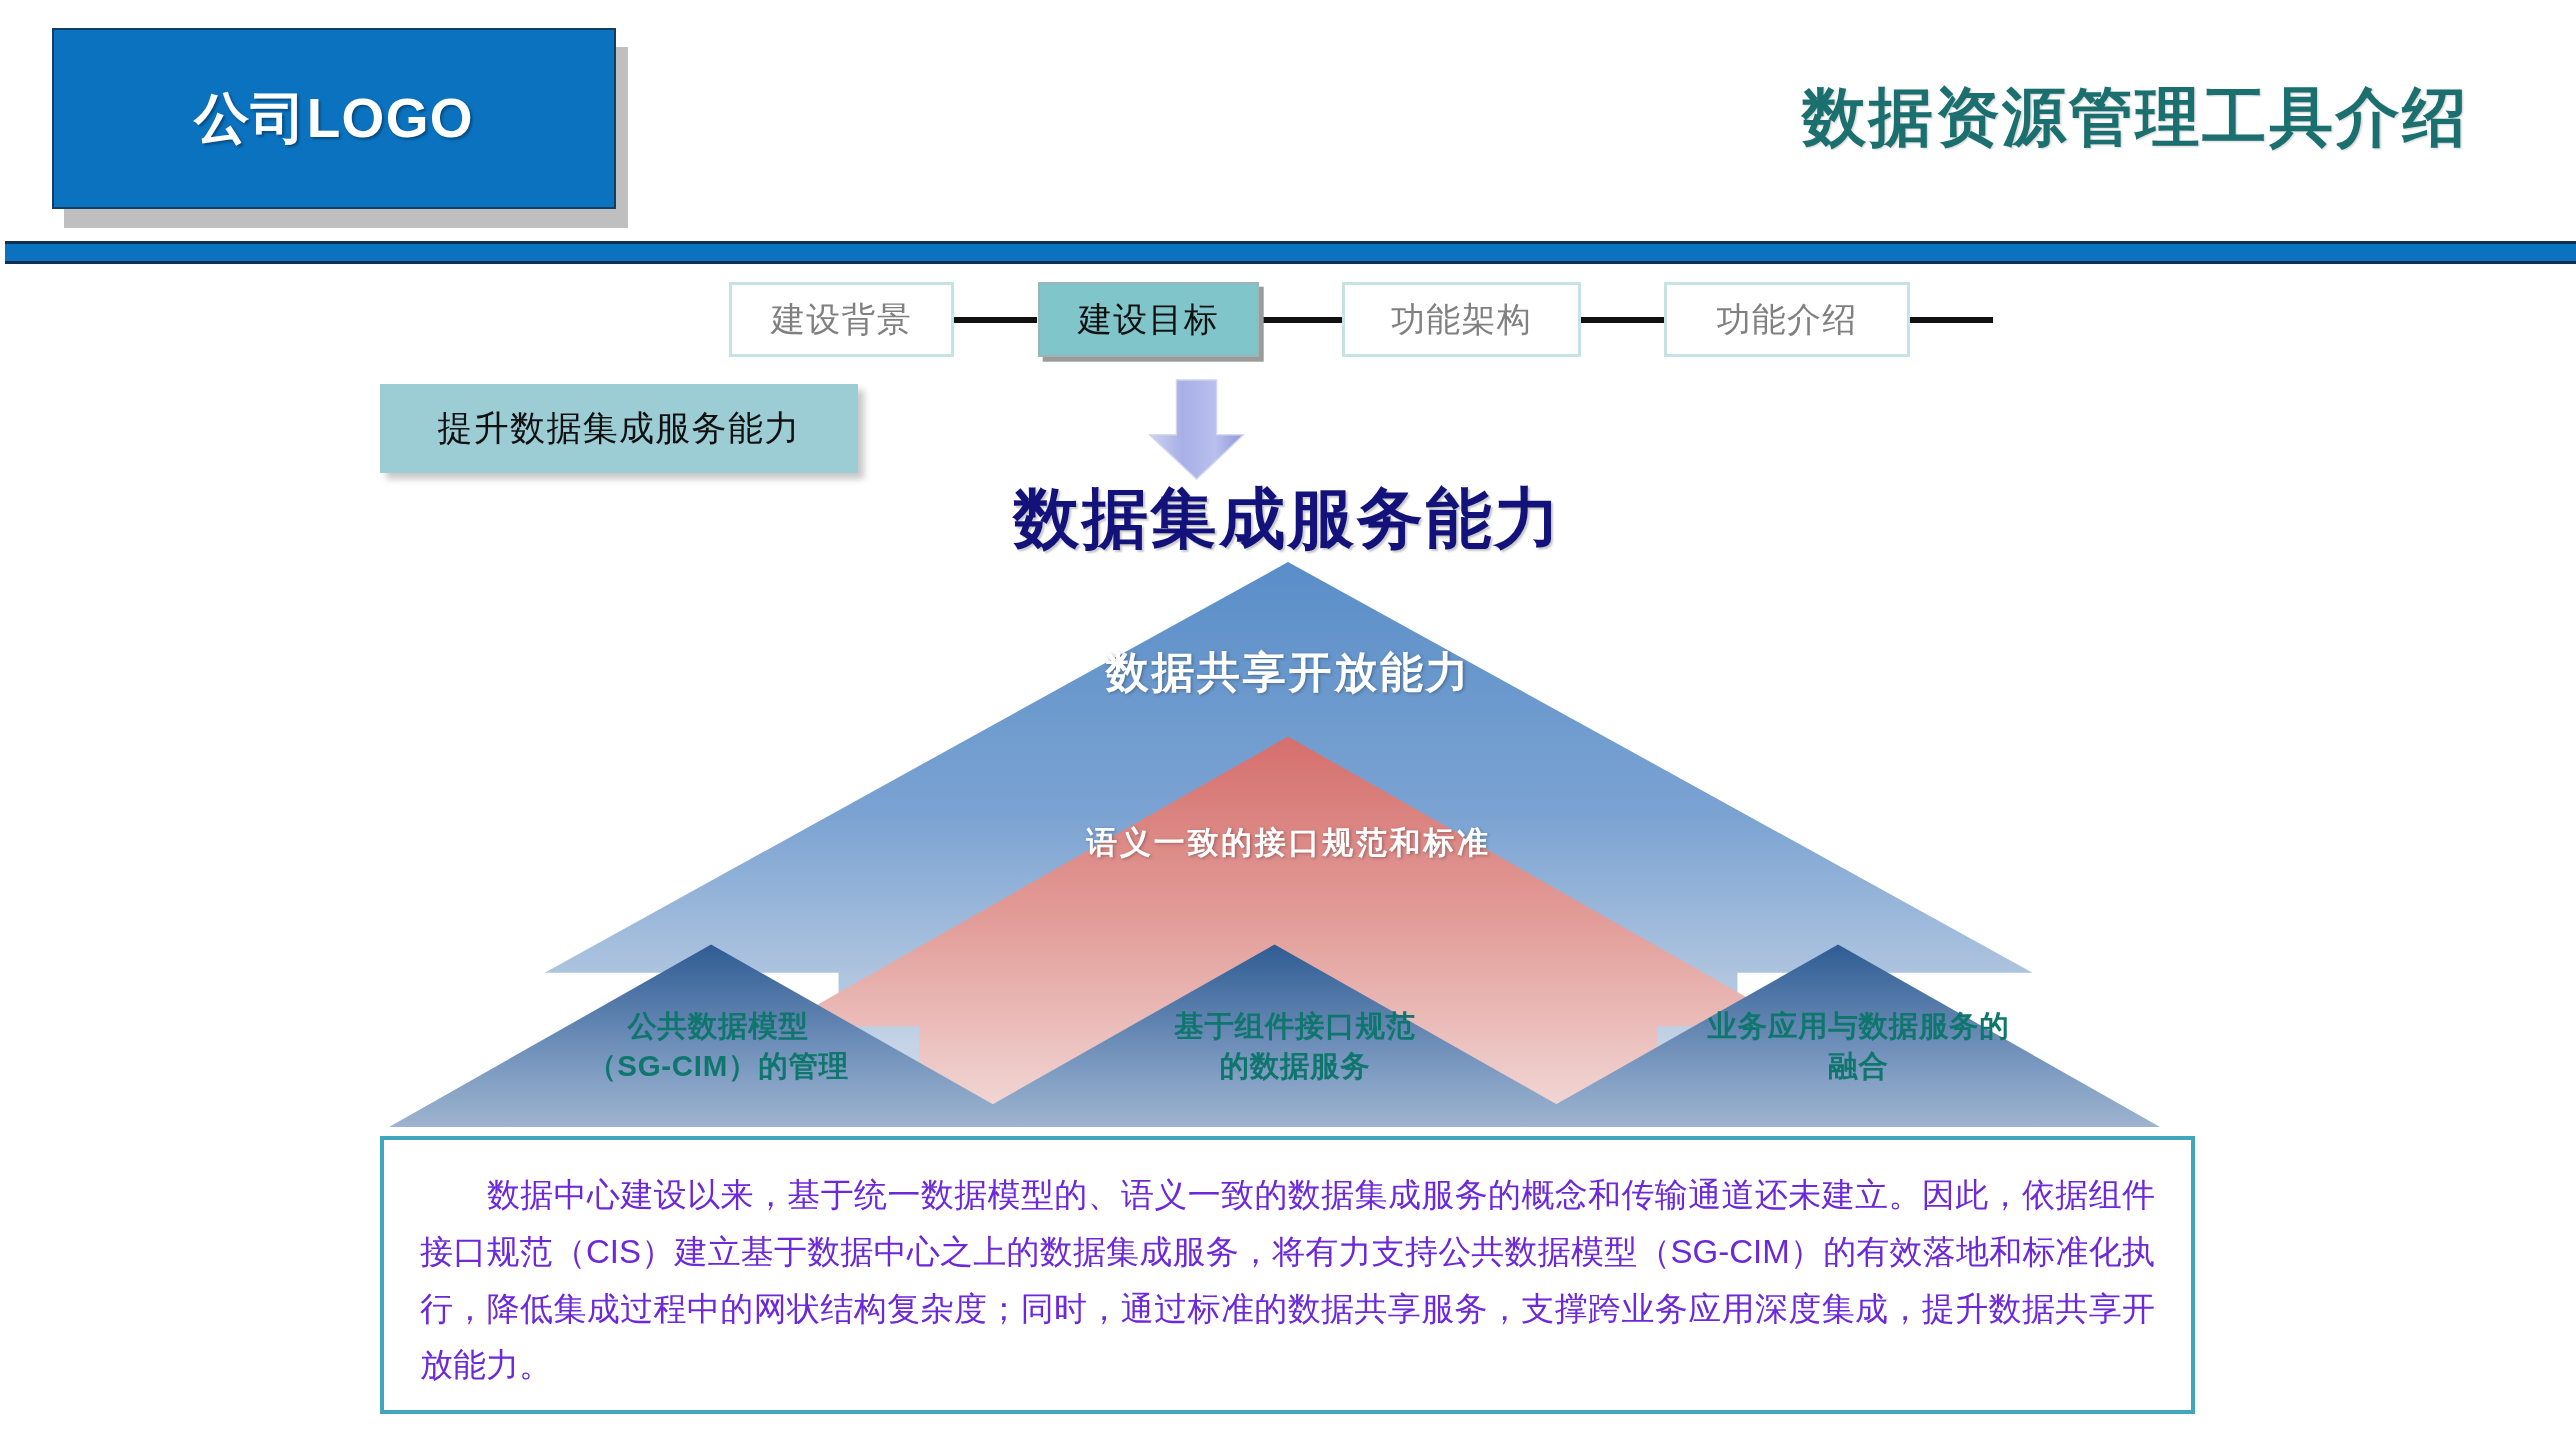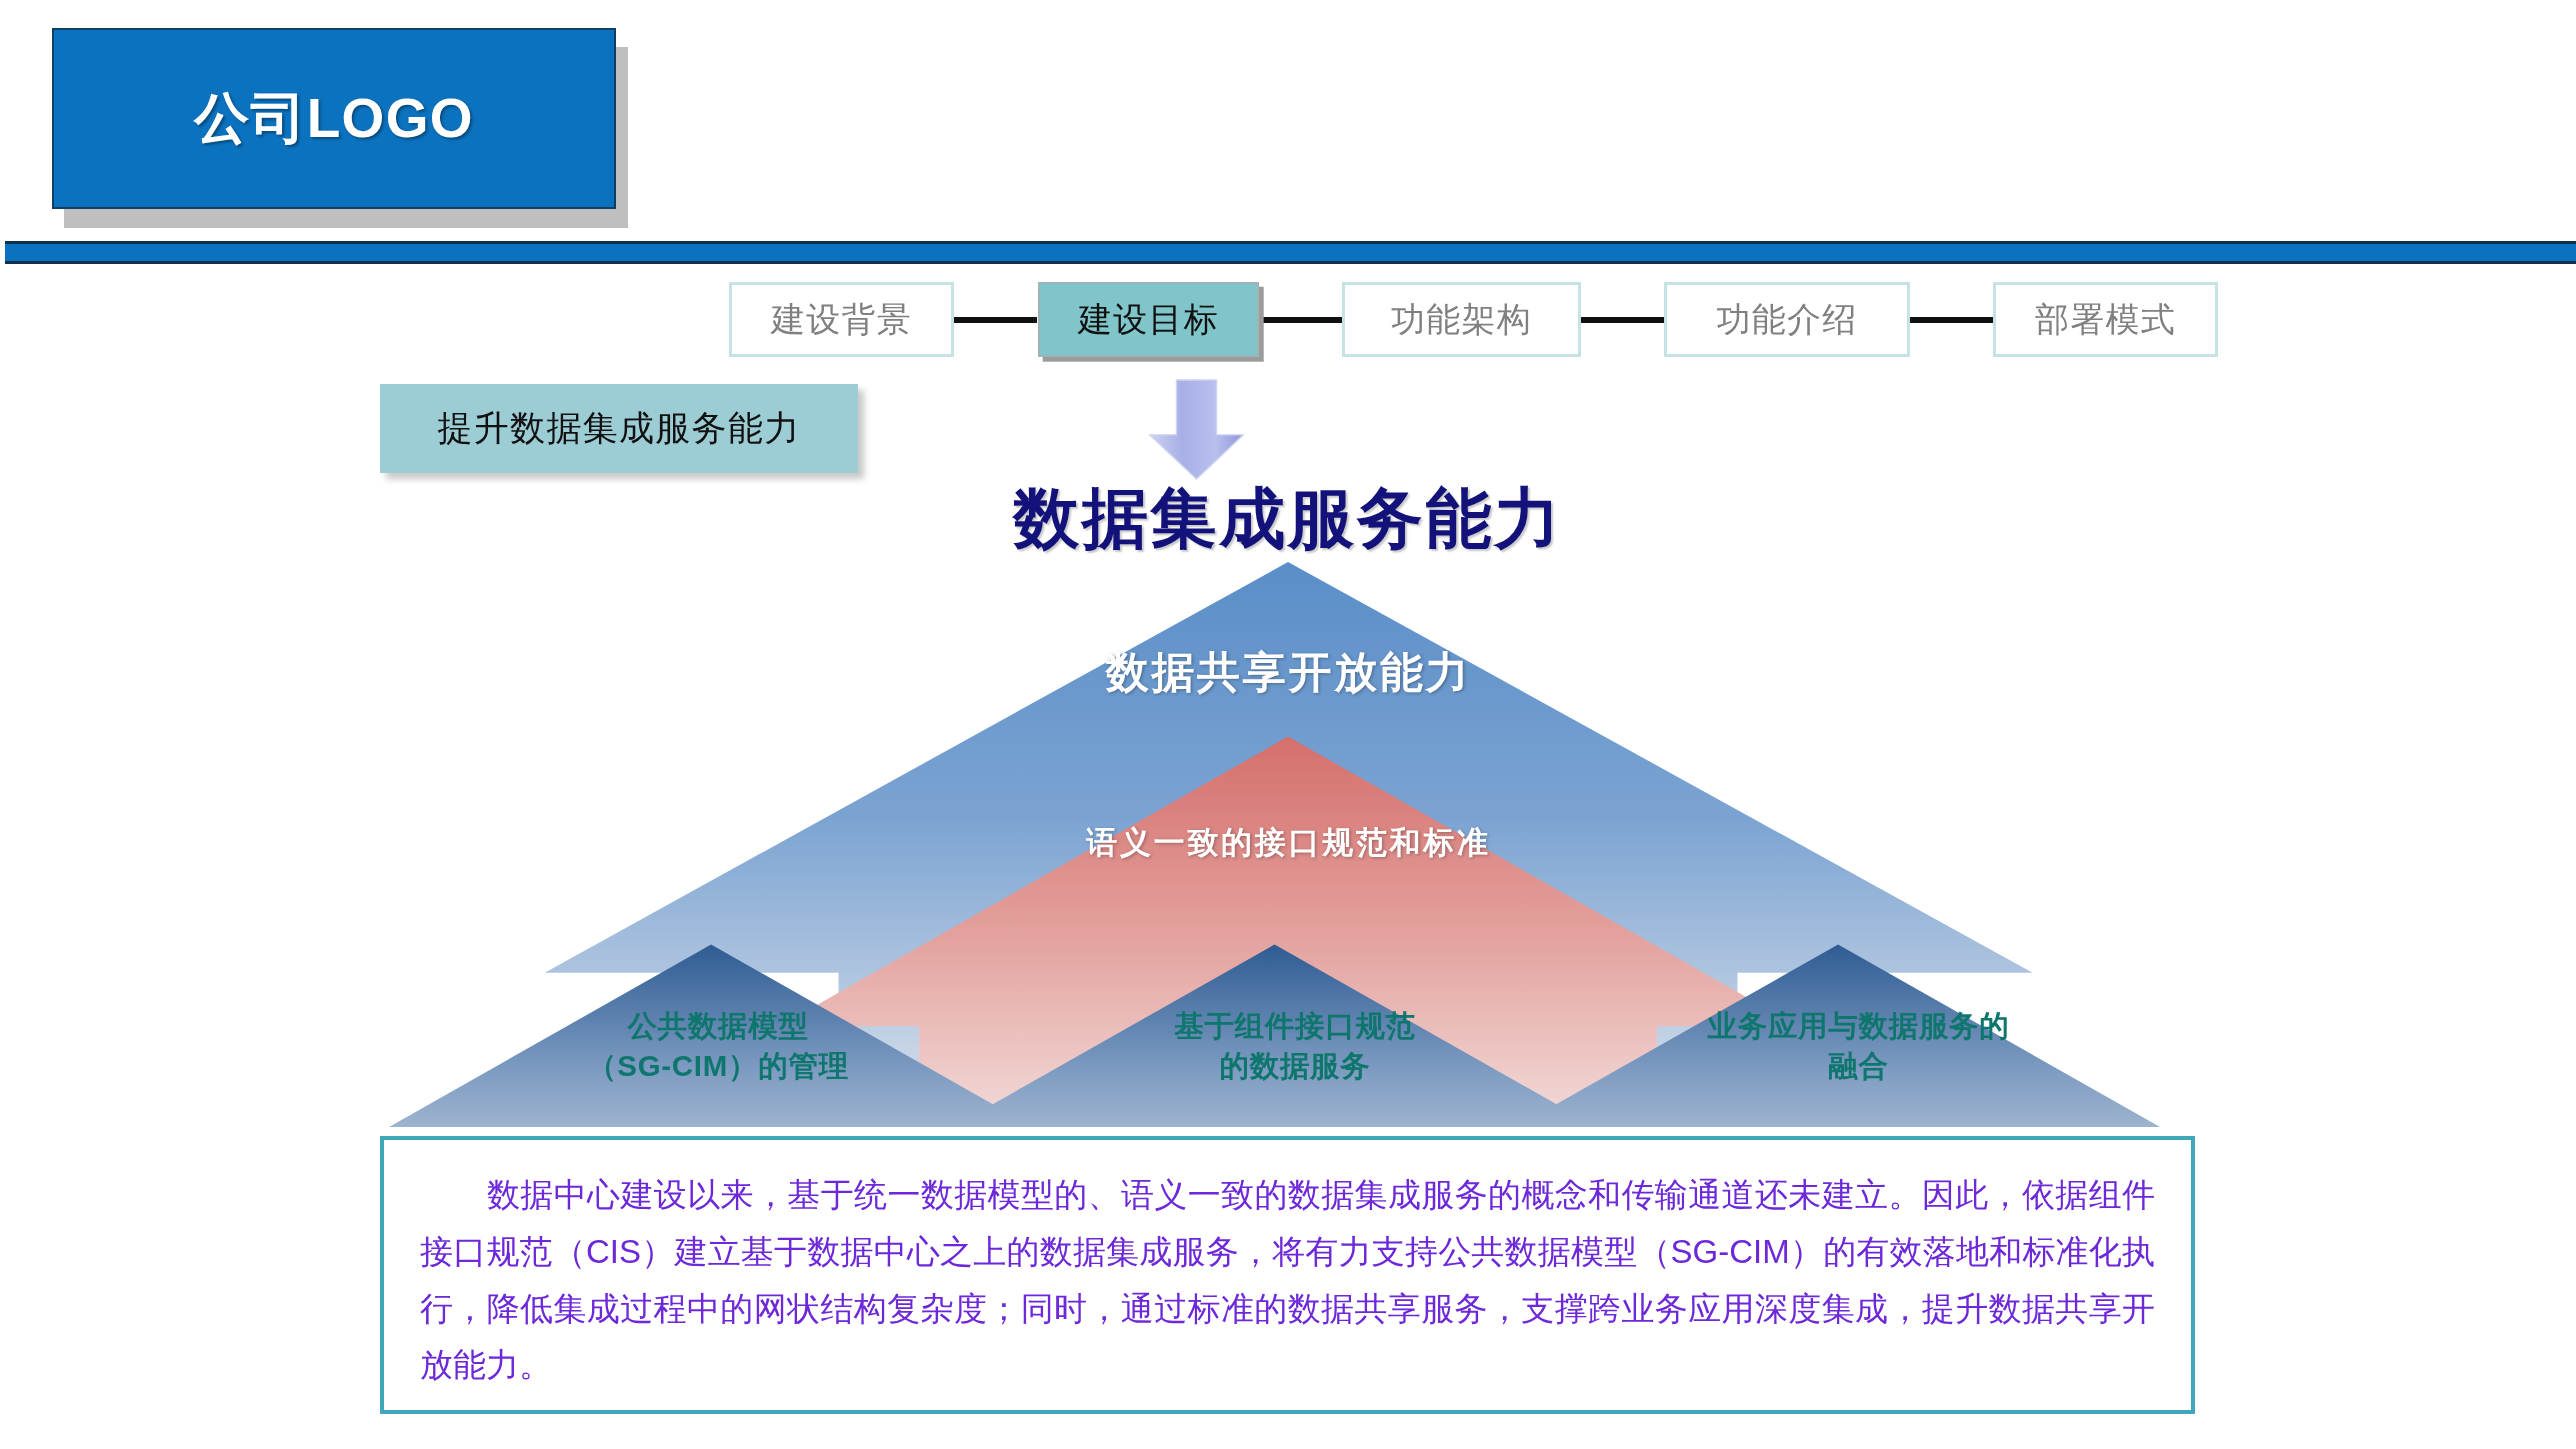--- a/index.html
+++ b/index.html
@@ -220,43 +220,41 @@
   }
 </style>
 </head>
 <body>
 
 <div id="header">
   <div id="logo-shadow"></div>
   <div id="logo-box">
     <span id="logo-text">公司LOGO</span>
   </div>
+  <div id="header-title">数据资源管理工具介绍</div>
   <div id="header-rule"></div>
 </div>
 
 <div id="nav">
   <div class="nav-conn" style="left:225px;width:83px;"></div>
   <div class="nav-conn" style="left:530px;width:83px;"></div>
   <div class="nav-conn" style="left:852px;width:83px;"></div>
   <div class="nav-conn" style="left:1181px;width:83px;"></div>
 
   <div class="nav-tab inactive" style="left:0px;width:225px;">
     <span>建设背景</span>
   </div>
   <div class="nav-tab active" style="left:309px;width:221px;">
     <span>建设目标</span>
   </div>
   <div class="nav-tab inactive" style="left:613px;width:239px;">
     <span>功能架构</span>
   </div>
   <div class="nav-tab inactive" style="left:935px;width:246px;">
     <span>功能介绍</span>
-  </div>
-  <div class="nav-tab inactive" style="left:1264px;width:225px;">
-    <span>部署模式</span>
   </div>
 </div>
 
 <div id="subtitle-badge">
   <span>提升数据集成服务能力</span>
 </div>
 
 <div id="down-arrow">
   <svg width="121" height="107" viewBox="0 0 180 160">
     <defs>

